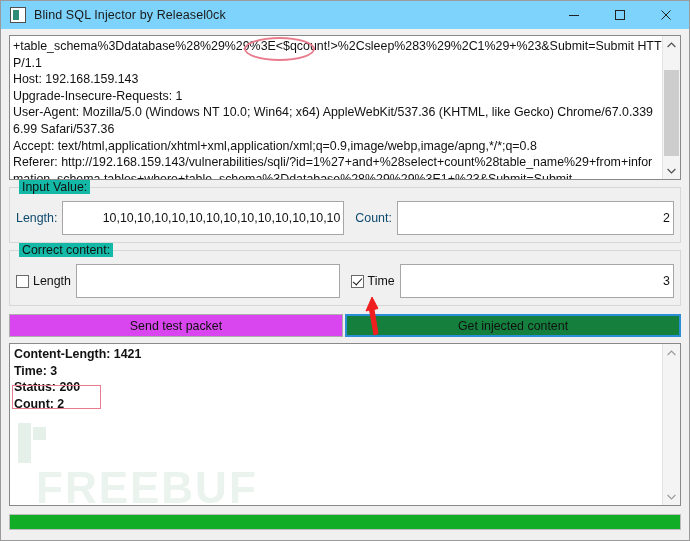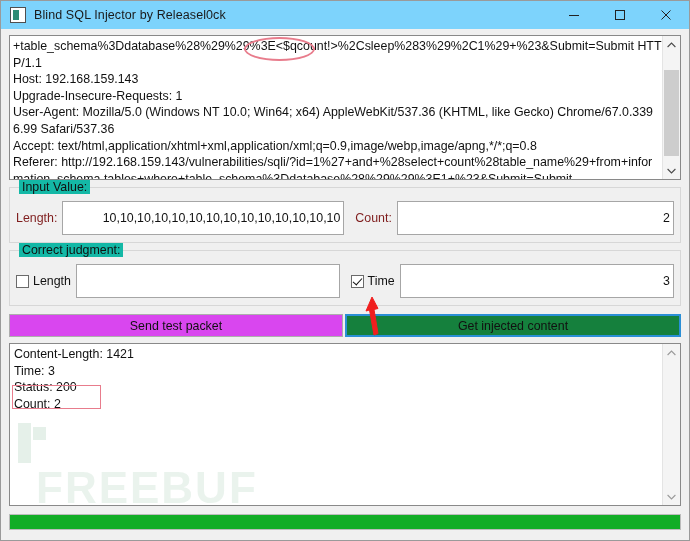--- a/index.html
+++ b/index.html
@@ -144,21 +144,21 @@
     white-space: nowrap;
   }
   .group-body {
     display: flex;
     align-items: center;
     padding: 13px 6px 7px 6px;
   }
 
   .field-label {
     font-size: 12.4px;
-    color: #7f1d1d;
+    color: #0c4a6e;
     white-space: nowrap;
     margin-right: 5px;
   }
   .textinput {
     background: #ffffff;
     border: 1px solid #a6a6a6;
     box-sizing: border-box;
     height: 23px;
     font-size: 12.4px;
     color: #111;
@@ -236,20 +236,21 @@
     overflow: hidden;
   }
   .out-text {
     position: absolute;
     left: 4px; top: 2px;
     right: 20px;
     font-size: 12.4px;
     line-height: 16.6px;
     color: #111;
     white-space: pre-wrap;
+    font-weight: bold;
   }
 
   
   .watermark {
     position: absolute;
     left: 8px;
     bottom: -8px;
     font-size: 44px;
     font-weight: bold;
     letter-spacing: 2px;
@@ -373,21 +374,21 @@
       <div class="group-body">
         <div class="field-label">Length:</div>
         <input class="textinput input-length" type="text" value="10,10,10,10,10,10,10,10,10,10,10,10,10,10" style="">
         <div class="spacer-mid"></div>
         <div class="field-label">Count:</div>
         <input class="textinput input-count" type="text" value="2" style="">
       </div>
     </div>
 
     <div class="group">
-      <div class="legend">Correct judgment:</div>
+      <div class="legend">Correct content:</div>
       <div class="group-body">
         <div class="cb-wrap">
           <span class="cbox"></span>
           <span class="cb-label">Length</span>
         </div>
         <input class="textinput input-lenjudge" type="text" value="" style="">
         <div class="spacer-mid"></div>
         <div class="cb-wrap">
           <span class="cbox checked"></span>
           <span class="cb-label">Time</span>

